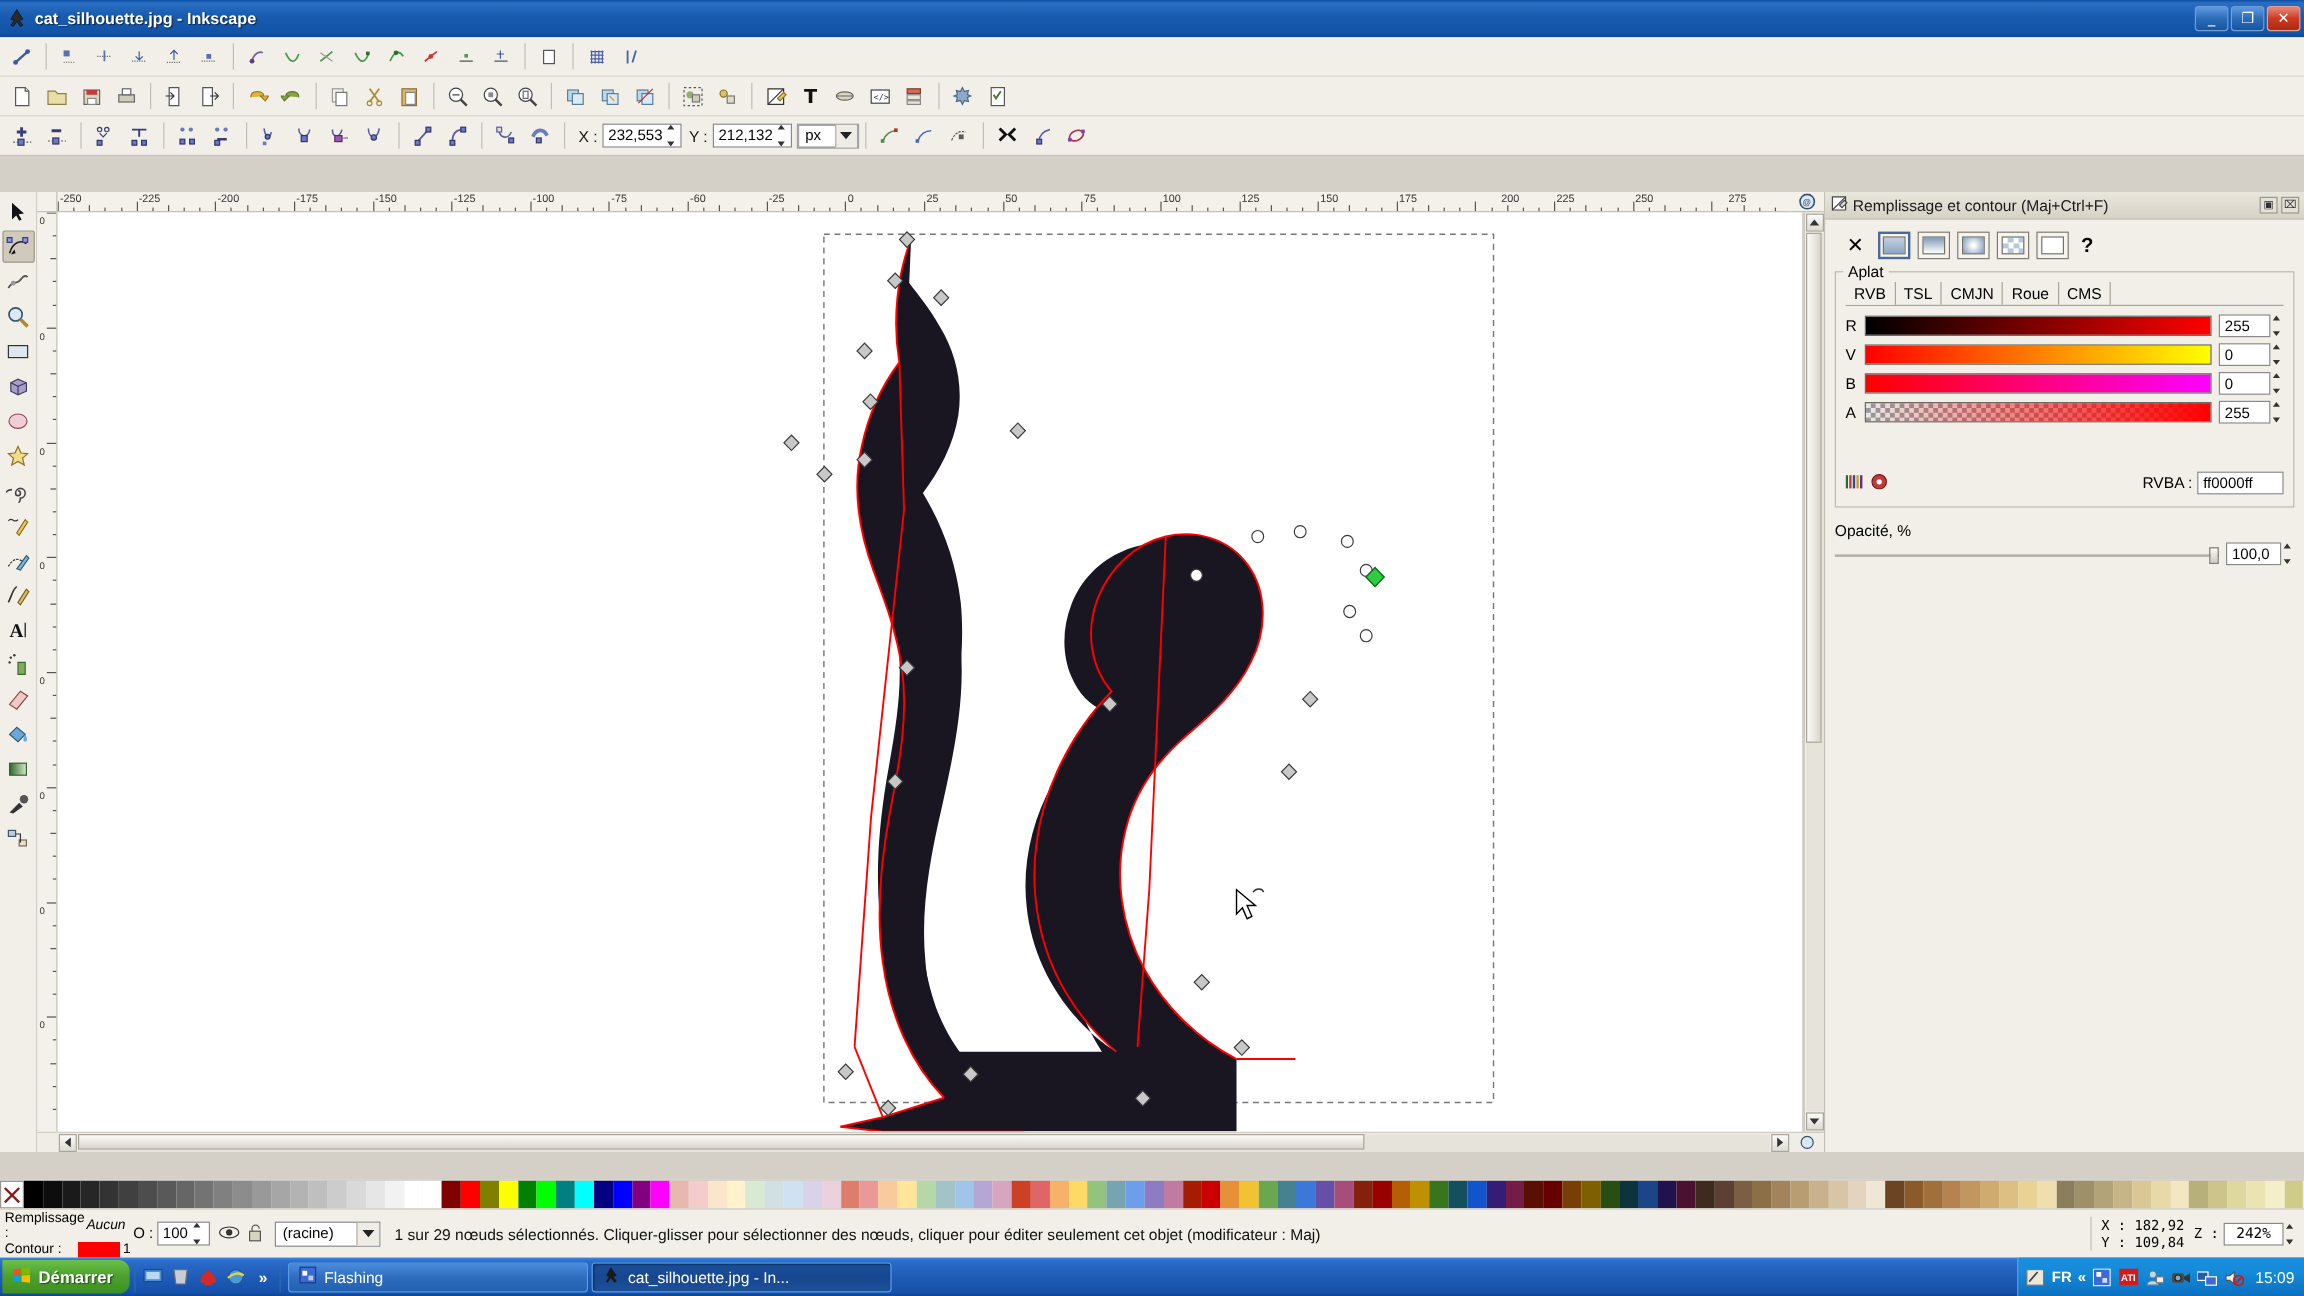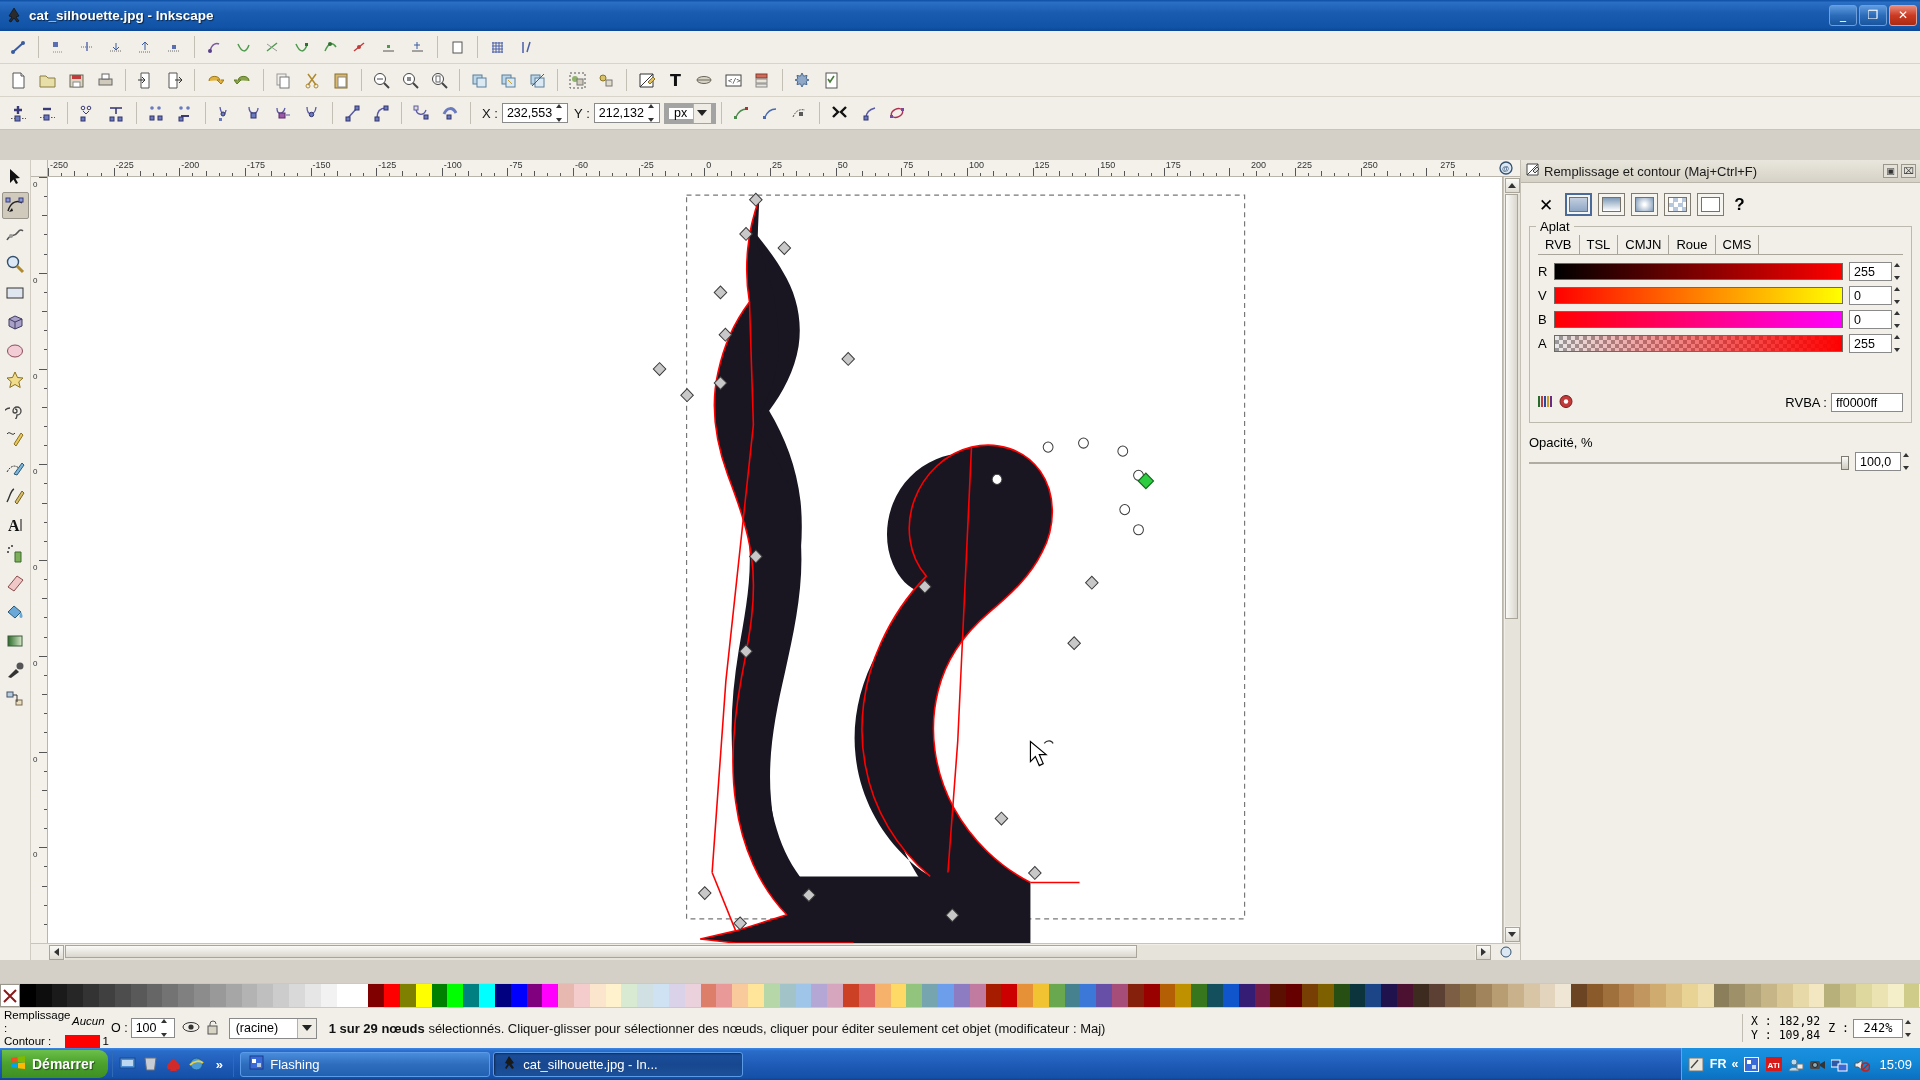--- a/index.html
+++ b/index.html
@@ -64,21 +64,21 @@
   .spin {
     height: 20px; background: #fff; border: 1px solid #8a8a8a;
     display: flex; align-items: center; font-size: 12.5px; padding: 0 2px;
   }
   .spin .val { padding: 0 2px; }
   .spin-arrows { width: 9px; height: 18px; display:flex; flex-direction:column; justify-content:space-between; margin-left:2px;}
   .spin-arrows i { display:block; width:0;height:0;border-left:3.5px solid transparent;border-right:3.5px solid transparent; }
   .spin-arrows i.up { border-bottom:4px solid #333; }
   .spin-arrows i.dn { border-top:4px solid #333; }
   .combo {
-    height: 21px; min-width: 52px; background: #fff; border: 5px solid #a3a3a3;
+    height: 21px; min-width: 52px; background: #fff; border: 2px solid #a3a3a3;
     display: flex; align-items: center; justify-content: space-between;
     font-size: 12.5px; padding: 0 0 0 5px; margin-left: 4px;
   }
   .combo .arrow {
     width: 18px; height: 19px; background: #eeece4; border-left: 1px solid #b5b1a6;
     display:flex;align-items:center;justify-content:center;
   }
   .combo .arrow i { width:0;height:0;border-left:5px solid transparent;border-right:5px solid transparent;border-top:6px solid #222; }
 
   
@@ -198,21 +198,21 @@
   .fill-stroke { width: 105px; font-size: 11.5px; line-height: 13px; }
   .fs-row { display: flex; align-items: center; }
   .fs-row .k { width: 68px; }
   .fs-swatch { width: 38px; height: 13px; }
   .opa { display: flex; align-items: center; margin-left: 2px; }
   .layer-combo {
     height: 21px; width: 88px; background:#fff; border:1px solid #8a8a8a;
     display:flex;align-items:center;justify-content:space-between;padding-left:6px;font-size:12.5px;
   }
   .status-msg { margin-left: 12px; font-size: 13px; color:#111; }
-  .status-msg b { font-weight: bold; }
+  .status-msg b { font-weight: normal; }
   .coords {
     margin-left: auto; display: flex; align-items: center; font-size: 11.5px;
     font-family: "DejaVu Sans Mono", monospace; padding-right: 6px;
   }
   .coords .xy { line-height: 14px; border-left:1px solid #c0bcb2; padding-left:8px;}
   .zoombox { width: 50px; height: 19px; background:#fff;border:1px solid #8a8a8a; font-size:12px; display:flex;align-items:center;justify-content:center;margin-left:4px;}
 
   
   .taskbar {
     position: absolute; left: 0; right: 0; bottom: 0; height: 32px;

